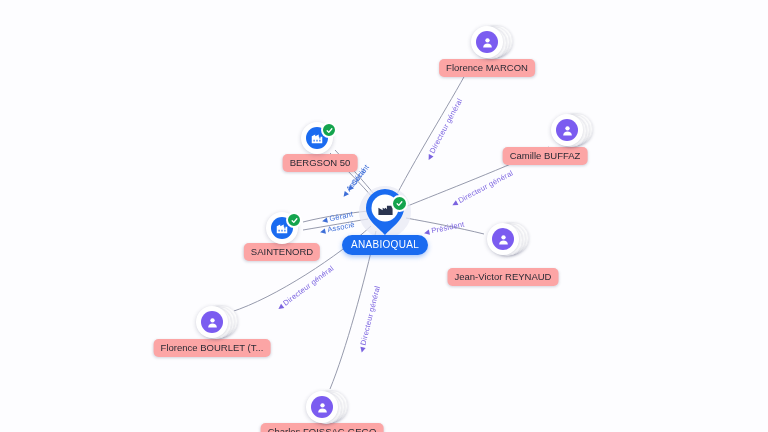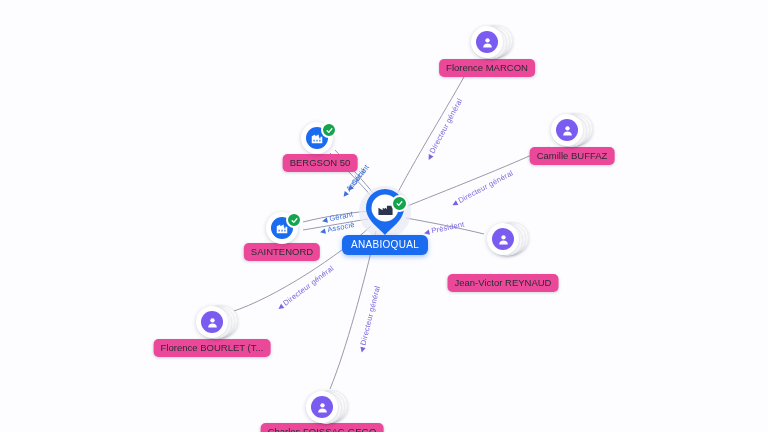--- a/index.html
+++ b/index.html
@@ -82,21 +82,21 @@
     border: 2px solid #ffffff;
     display: flex;
     align-items: center;
     justify-content: center;
     color: #fff;
   }
 
   
   .node-label {
     position: absolute;
-    background: #ec4899;
+    background: #fca5a5;
     color: #2b2b35;
     font-size: 9.5px;
     line-height: 1;
     padding: 4px 7px;
     border-radius: 5px;
     box-shadow: 0 1px 3px rgba(40,45,80,.20);
     white-space: nowrap;
     transform: translateX(-50%);
   }
   .node-label.root {
@@ -158,21 +158,21 @@
         <div style="position: absolute; left: -8px; top: -12px;"><svg width="17" height="17" viewBox="0 0 24 24" fill="#2b3550">
             <path d="M2 21V11l6 3.5V11l6 3.5V8h8v13z"></path>
             <path d="M9 14l3-3 3 3v3H9z" fill="#2b3550"></path>
           </svg></div>
         <div class="check" style="width: 13px; height: 13px; left: 6px; top: -17px;">
           <svg width="7" height="7" viewBox="0 0 24 24" fill="none" stroke="#fff" stroke-width="4.5" stroke-linecap="round" stroke-linejoin="round">
             <path d="M4 13l5.5 5.5L20 6"></path>
           </svg>
         </div>
       </div>
-      <div class="node-label root" style="left: 385px; top: 235px;">ANABIOQUAL</div>
+      <div class="node-label root" style="left: 385px; top: 235px; border-radius: 10px;">ANABIOQUAL</div>
       <div class="node" style="left: 317px; top: 138px;">
         <div class="disc" style="width: 32px; height: 32px; left: -16px; top: -16px; z-index: 5;">
           <div class="inner company" style="width: 22px; height: 22px;">
             <svg width="14" height="14" viewBox="0 0 24 24" fill="#fff">
               <path d="M3 21V9l6-3v3l6-3v4h6v11zM6 18h2v-3H6zm5 0h2v-3h-2zm5 0h2v-3h-2zm0-5h2v-3h-2z"></path>
             </svg>
           </div>
         </div>
         <div class="check" style="width: 12px; height: 12px; left: 4px; top: -16px; z-index: 6;">
           <svg width="7" height="7" viewBox="0 0 24 24" fill="none" stroke="#fff" stroke-width="4.5" stroke-linecap="round" stroke-linejoin="round">
@@ -216,35 +216,35 @@
         <div class="stack" style="width: 30px; height: 30px; left: -12px; top: -15px; z-index: 2;"></div>
         <div class="disc" style="width: 32px; height: 32px; left: -16px; top: -16px; z-index: 5;">
           <div class="inner person" style="width: 22px; height: 22px;">
             <svg width="13" height="13" viewBox="0 0 24 24" fill="#fff">
               <circle cx="12" cy="8" r="4"></circle>
               <path d="M4 21c0-4.4 3.6-7 8-7s8 2.6 8 7z"></path>
             </svg>
           </div>
         </div>
       </div>
-      <div class="node-label" style="left: 572px; top: 147px; text-align: right;">Camille BUFFAZ</div>
+      <div class="node-label" style="left: 545px; top: 147px; text-align: right;">Camille BUFFAZ</div>
       <div class="node" style="left: 503px; top: 239px;">
         <div class="stack" style="width: 30px; height: 30px; left: -6px; top: -17px; z-index: 0;"></div>
         <div class="stack" style="width: 30px; height: 30px; left: -9px; top: -16px; z-index: 1;"></div>
         <div class="stack" style="width: 30px; height: 30px; left: -12px; top: -15px; z-index: 2;"></div>
         <div class="disc" style="width: 32px; height: 32px; left: -16px; top: -16px; z-index: 5;">
           <div class="inner person" style="width: 22px; height: 22px;">
             <svg width="13" height="13" viewBox="0 0 24 24" fill="#fff">
               <circle cx="12" cy="8" r="4"></circle>
               <path d="M4 21c0-4.4 3.6-7 8-7s8 2.6 8 7z"></path>
             </svg>
           </div>
         </div>
       </div>
-      <div class="node-label" style="left: 503px; top: 274px;">Jean-Victor REYNAUD</div>
+      <div class="node-label" style="left: 503px; top: 268px;">Jean-Victor REYNAUD</div>
       <div class="node" style="left: 212px; top: 322px;">
         <div class="stack" style="width: 30px; height: 30px; left: -6px; top: -17px; z-index: 0;"></div>
         <div class="stack" style="width: 30px; height: 30px; left: -9px; top: -16px; z-index: 1;"></div>
         <div class="stack" style="width: 30px; height: 30px; left: -12px; top: -15px; z-index: 2;"></div>
         <div class="disc" style="width: 32px; height: 32px; left: -16px; top: -16px; z-index: 5;">
           <div class="inner person" style="width: 22px; height: 22px;">
             <svg width="13" height="13" viewBox="0 0 24 24" fill="#fff">
               <circle cx="12" cy="8" r="4"></circle>
               <path d="M4 21c0-4.4 3.6-7 8-7s8 2.6 8 7z"></path>
             </svg>

